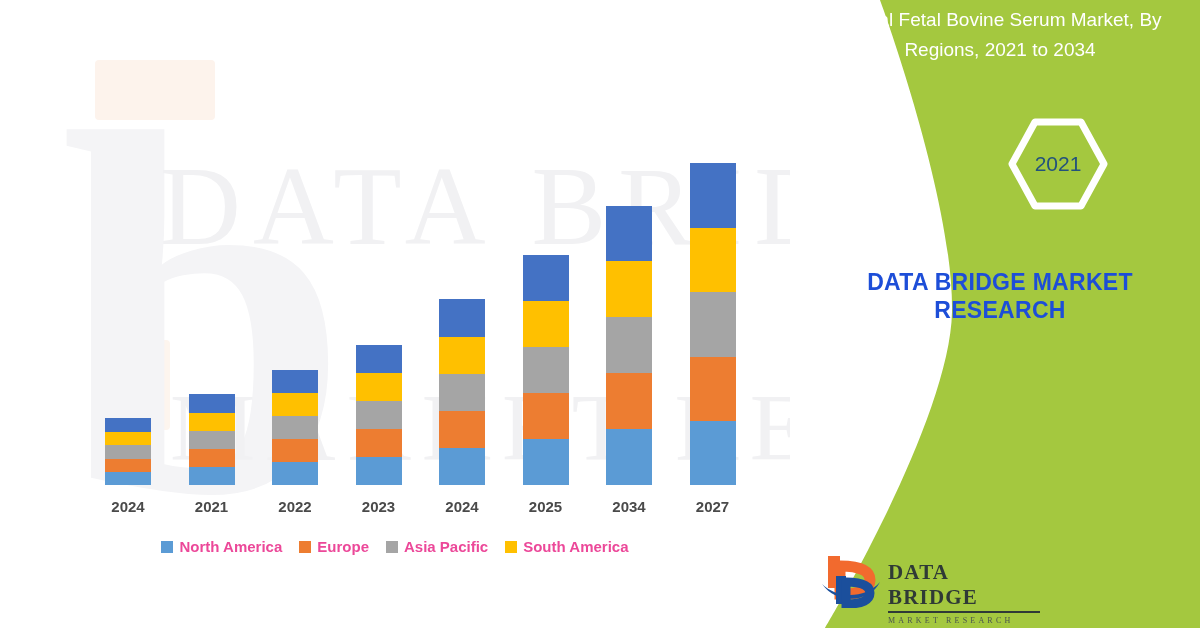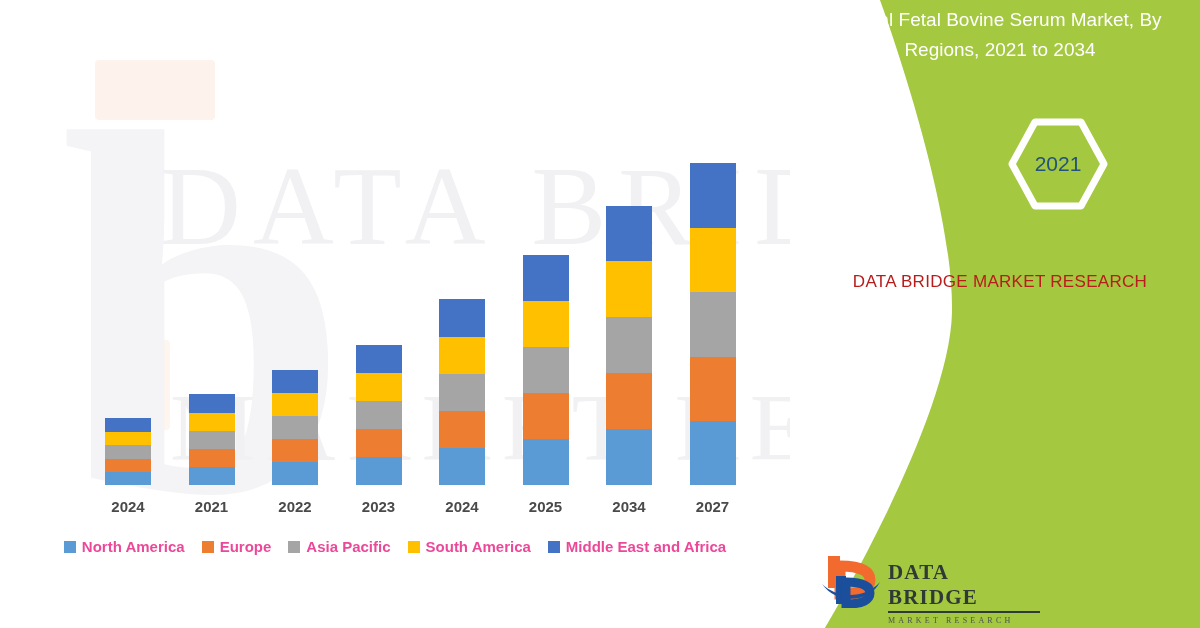--- a/index.html
+++ b/index.html
@@ -87,21 +87,21 @@
   .hex svg{position:absolute;left:0;top:0;}
   .hex span{
     position:relative;z-index:2;color:#23527c;
     font-size:21px;font-weight:400;
   }
   .hex2021{right:0;top:0;width:100px;height:92px;}
   .hex2028{right:62px;top:36px;width:108px;height:100px;}
 
   .brand{
     position:absolute;right:0;top:268px;width:400px;text-align:center;
-    color:#b91c1c;font-size:17px;line-height:28px;font-weight:400;
+    color:#1d4ed8;font-size:23px;line-height:28px;font-weight:700;
     letter-spacing:.3px;
   }
 
   .logo{position:absolute;right:160px;bottom:18px;width:220px;height:58px;}
   .logo-mark{position:absolute;left:0;top:2px;width:62px;height:54px;}
   .logo-txt{position:absolute;left:68px;top:8px;}
   .logo-main{
     font-size:21px;font-weight:700;color:#2f3a36;letter-spacing:1.2px;
     font-family:"Liberation Serif", serif;
     border-bottom:2px solid #2f3a36;padding-bottom:1px;display:inline-block;
@@ -202,24 +202,20 @@
           <span class="lg-sw" style="background: rgb(237, 125, 49);"></span>
           <span class="lg-tx">Europe</span>
         </div>
         <div class="lg-item">
           <span class="lg-sw" style="background: rgb(165, 165, 165);"></span>
           <span class="lg-tx">Asia Pacific</span>
         </div>
         <div class="lg-item">
           <span class="lg-sw" style="background: rgb(255, 192, 0);"></span>
           <span class="lg-tx">South America</span>
-        </div>
-        <div class="lg-item">
-          <span class="lg-sw" style="background: rgb(68, 114, 196);"></span>
-          <span class="lg-tx">Middle East and Africa</span>
         </div>
       </div>
   </div>
 
   <div class="green"></div>
 
   <div class="green-title">Global Fetal Bovine Serum Market, By Regions, 2021 to 2034</div>
 
   <div class="hexwrap">
     <div class="hex hex2021">

